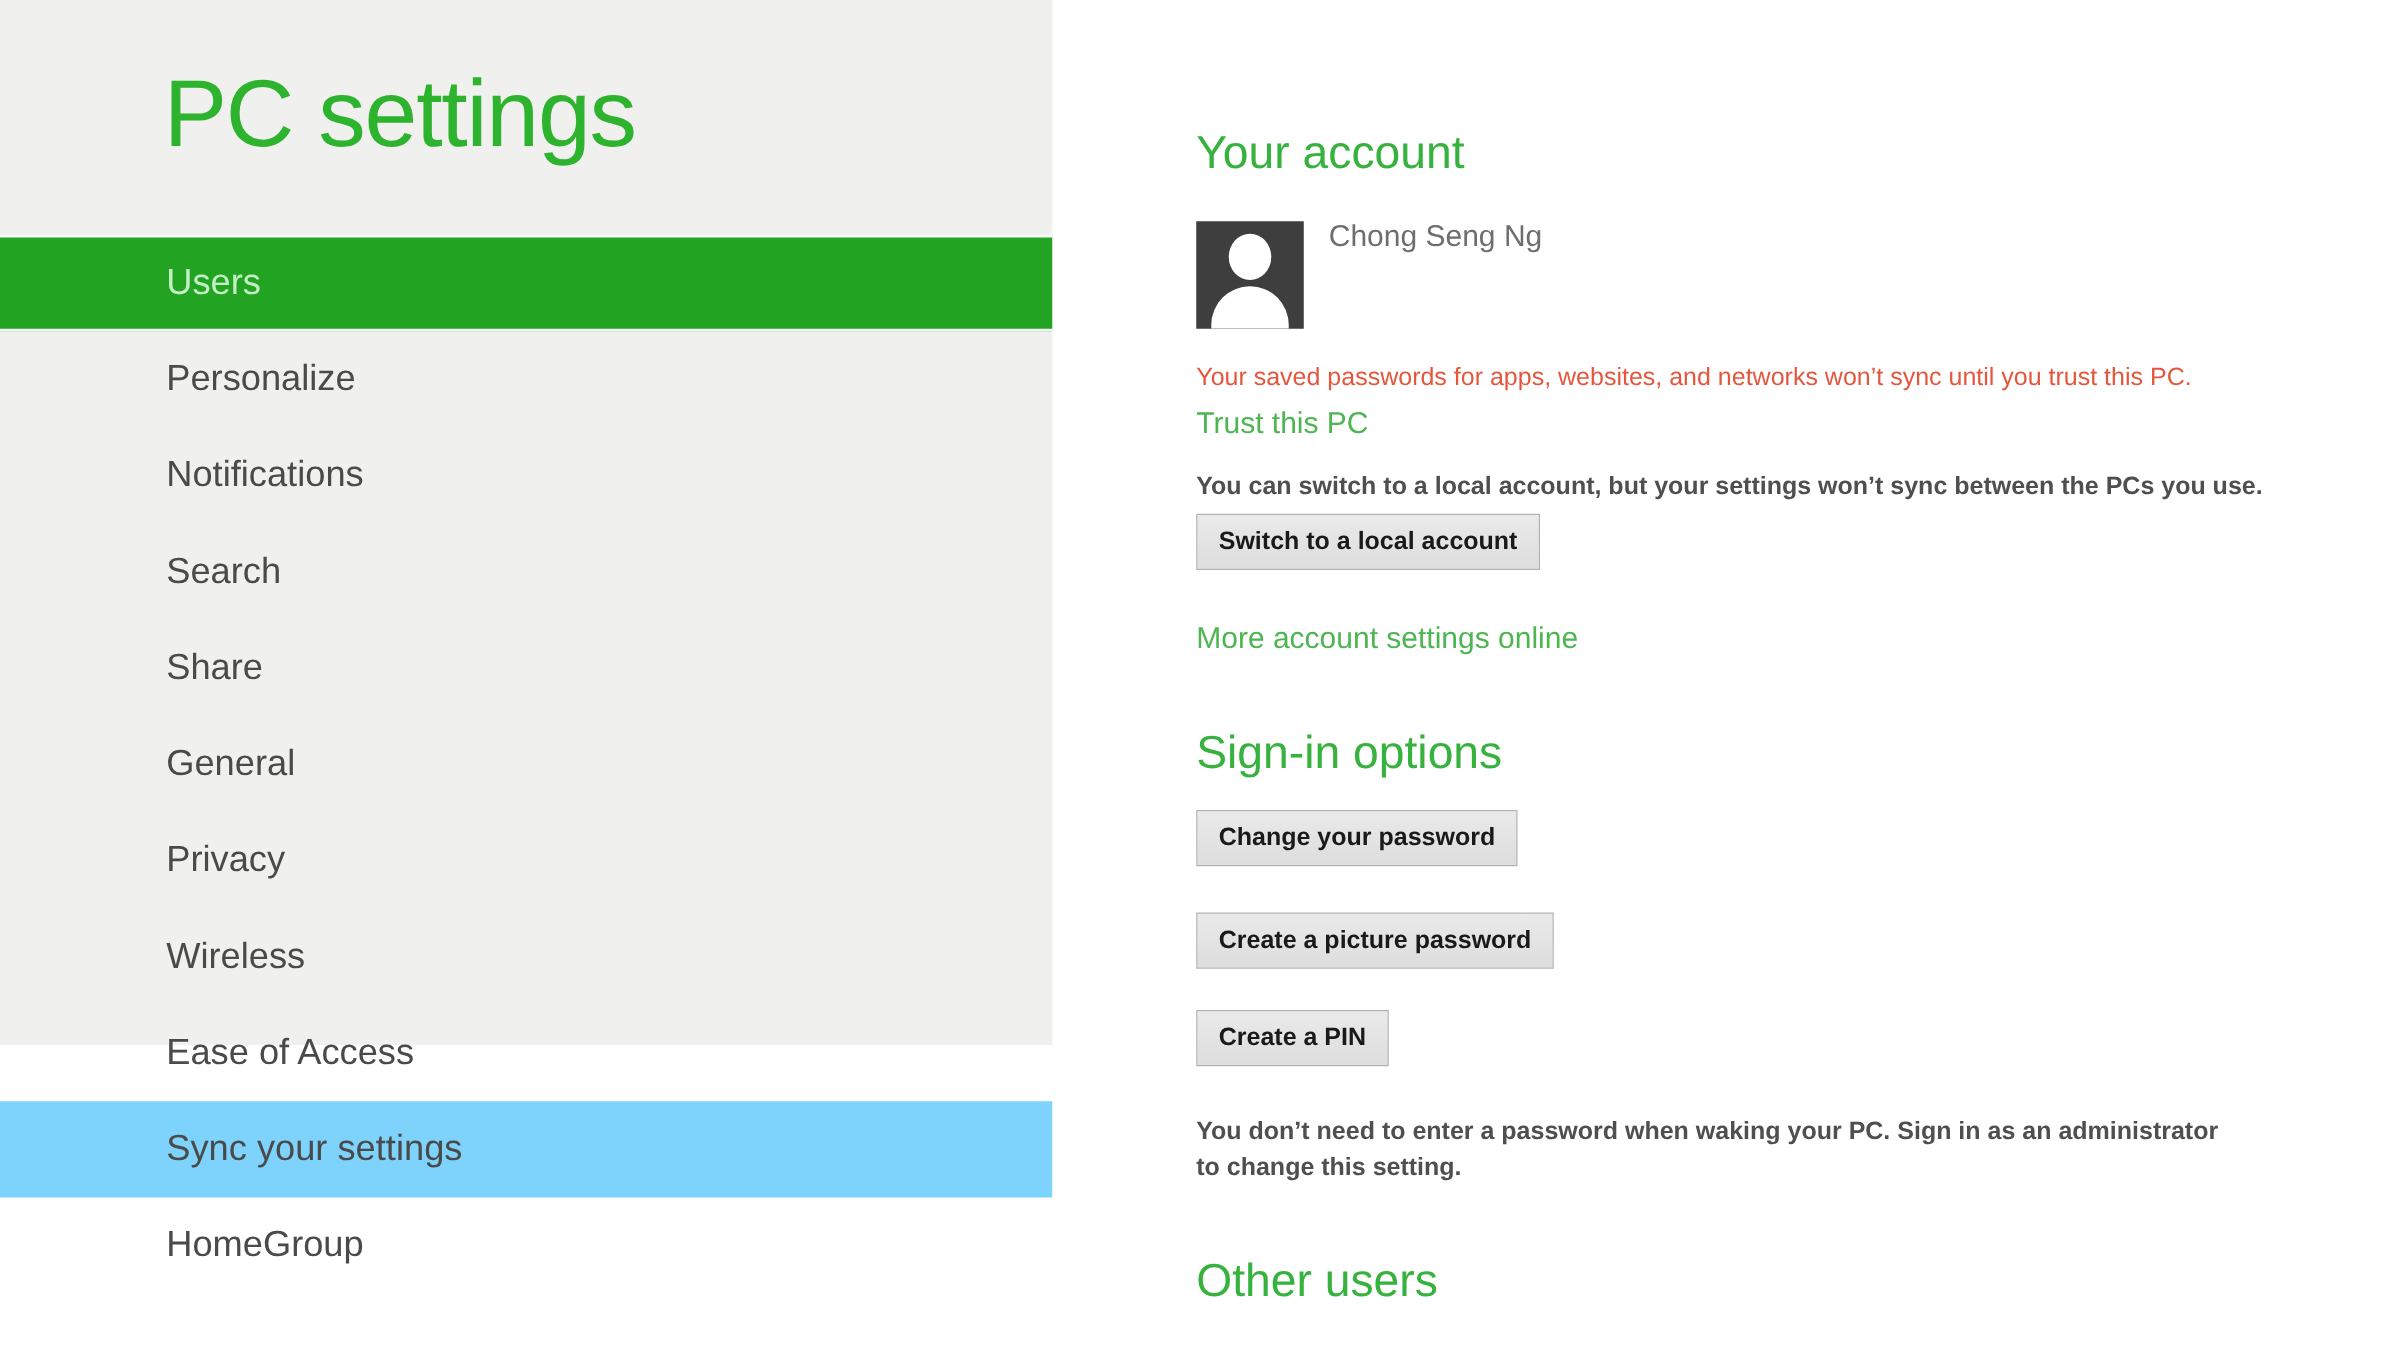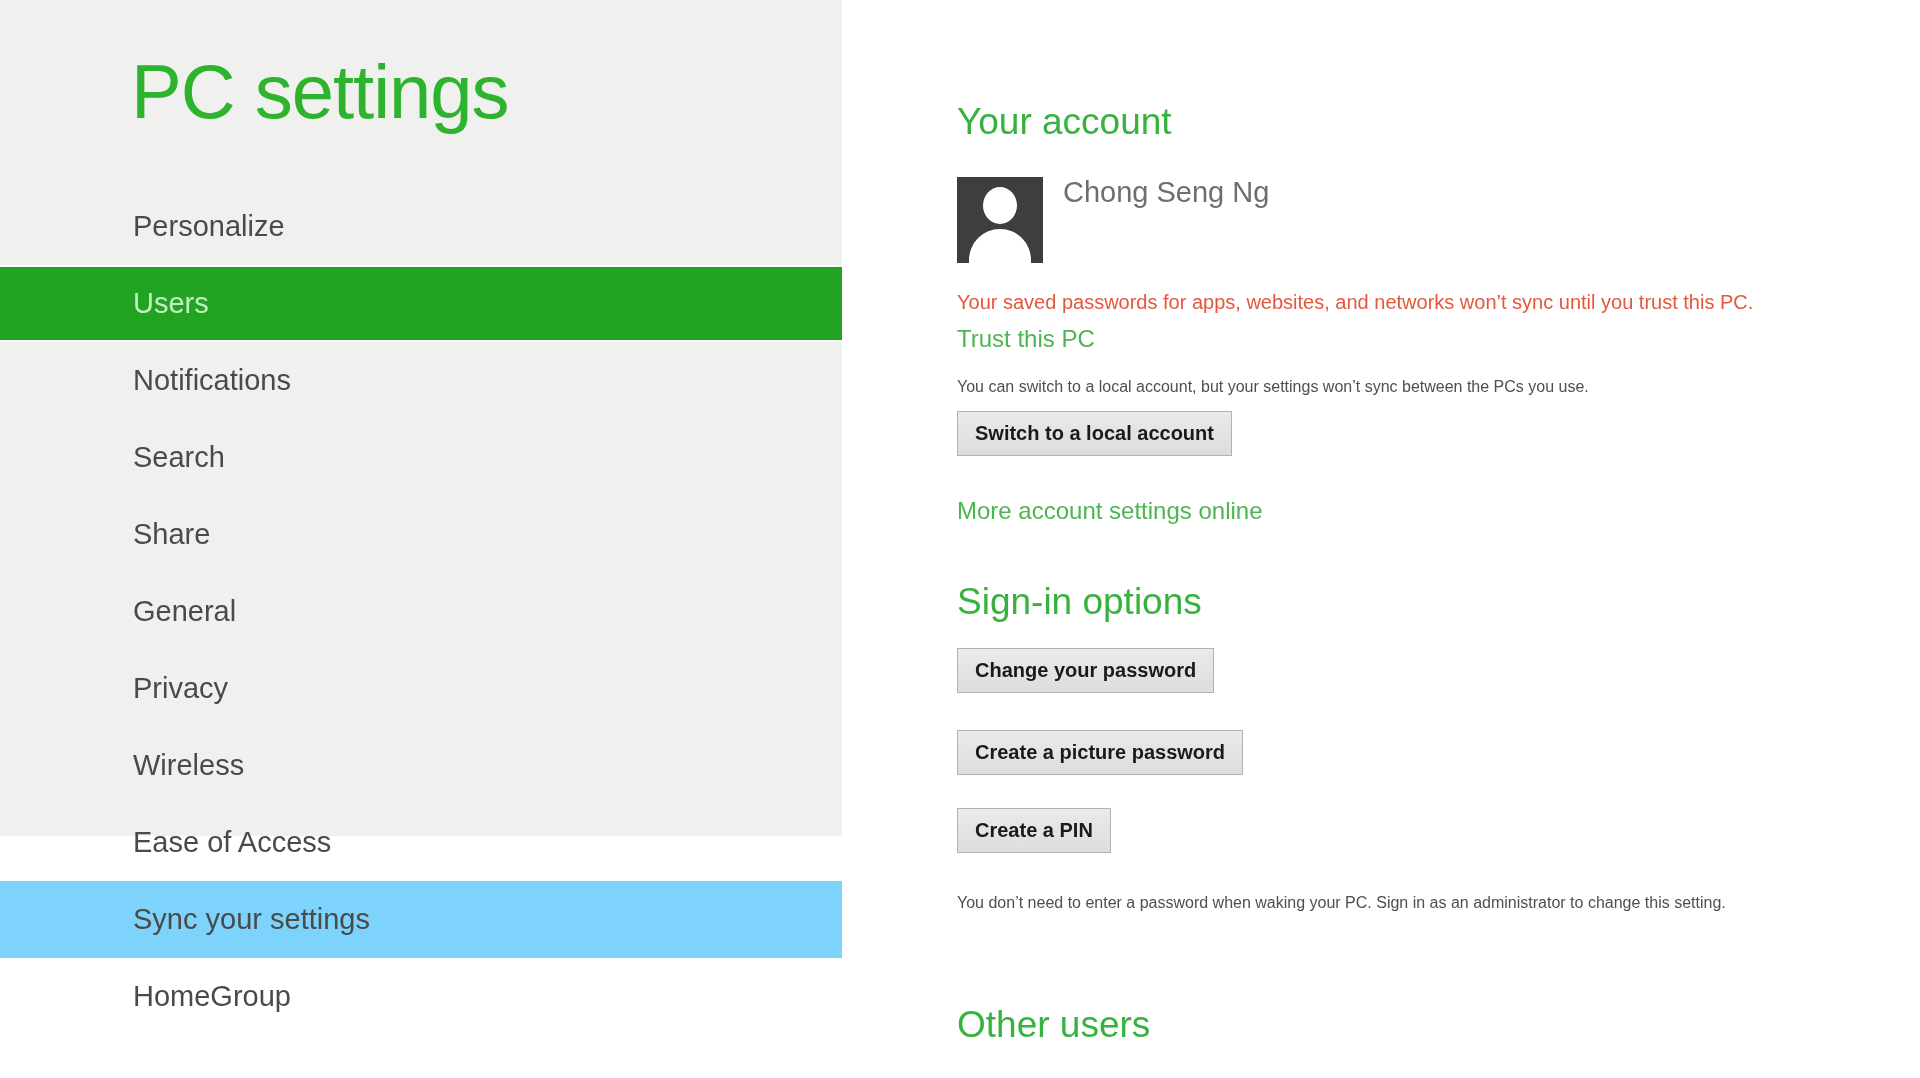--- a/index.html
+++ b/index.html
@@ -50,31 +50,31 @@
     position:absolute;left:842px;top:0;right:0;bottom:0;
     background:#ffffff;
   }
   .abs{position:absolute;}
   .section-heading{
     font-size:37px;font-weight:300;
     color:#38b23e;margin:0;line-height:1.2;
     white-space:nowrap;
   }
   .body-text{
-    font-size:16px;color:#4f4f4f;line-height:1.45;
+    font-size:20px;color:#4f4f4f;line-height:1.45;font-weight:bold;
   }
   .warning-text{
     font-size:20px;color:#e4573d;line-height:1.4;white-space:nowrap;
   }
   .green-link{
     font-size:24px;color:#4db551;line-height:1.4;
     cursor:pointer;white-space:nowrap;
   }
   .user-name{
-    font-size:29px;font-weight:300;color:#6e6e6e;white-space:nowrap;
+    font-size:24px;font-weight:300;color:#6e6e6e;white-space:nowrap;
   }
   .win-btn{
     position:absolute;
     height:45px;line-height:43px;
     padding:0 17px;
     box-sizing:border-box;
     background:linear-gradient(#eaeaea,#dddddd);
     border:1px solid #b2b2b2;
     font-family:"Liberation Sans", sans-serif;
     font-size:20px;font-weight:700;color:#1a1a1a;
@@ -103,22 +103,22 @@
     border-radius:31px 31px 0 0;
   }
 </style>
 </head>
 <body>
 
 <div class="sidebar">
   <div class="pc-title">PC settings</div>
 
   <div class="nav">
+    <div class="nav-item selected">Users</div>
     <div class="nav-item">Personalize</div>
-    <div class="nav-item selected">Users</div>
     <div class="nav-item">Notifications</div>
     <div class="nav-item">Search</div>
     <div class="nav-item">Share</div>
     <div class="nav-item">General</div>
     <div class="nav-item">Privacy</div>
     <div class="nav-item">Wireless</div>
     <div class="nav-item">Ease of Access</div>
     <div class="nav-item highlighted">Sync your settings</div>
     <div class="nav-item">HomeGroup</div>
   </div>

